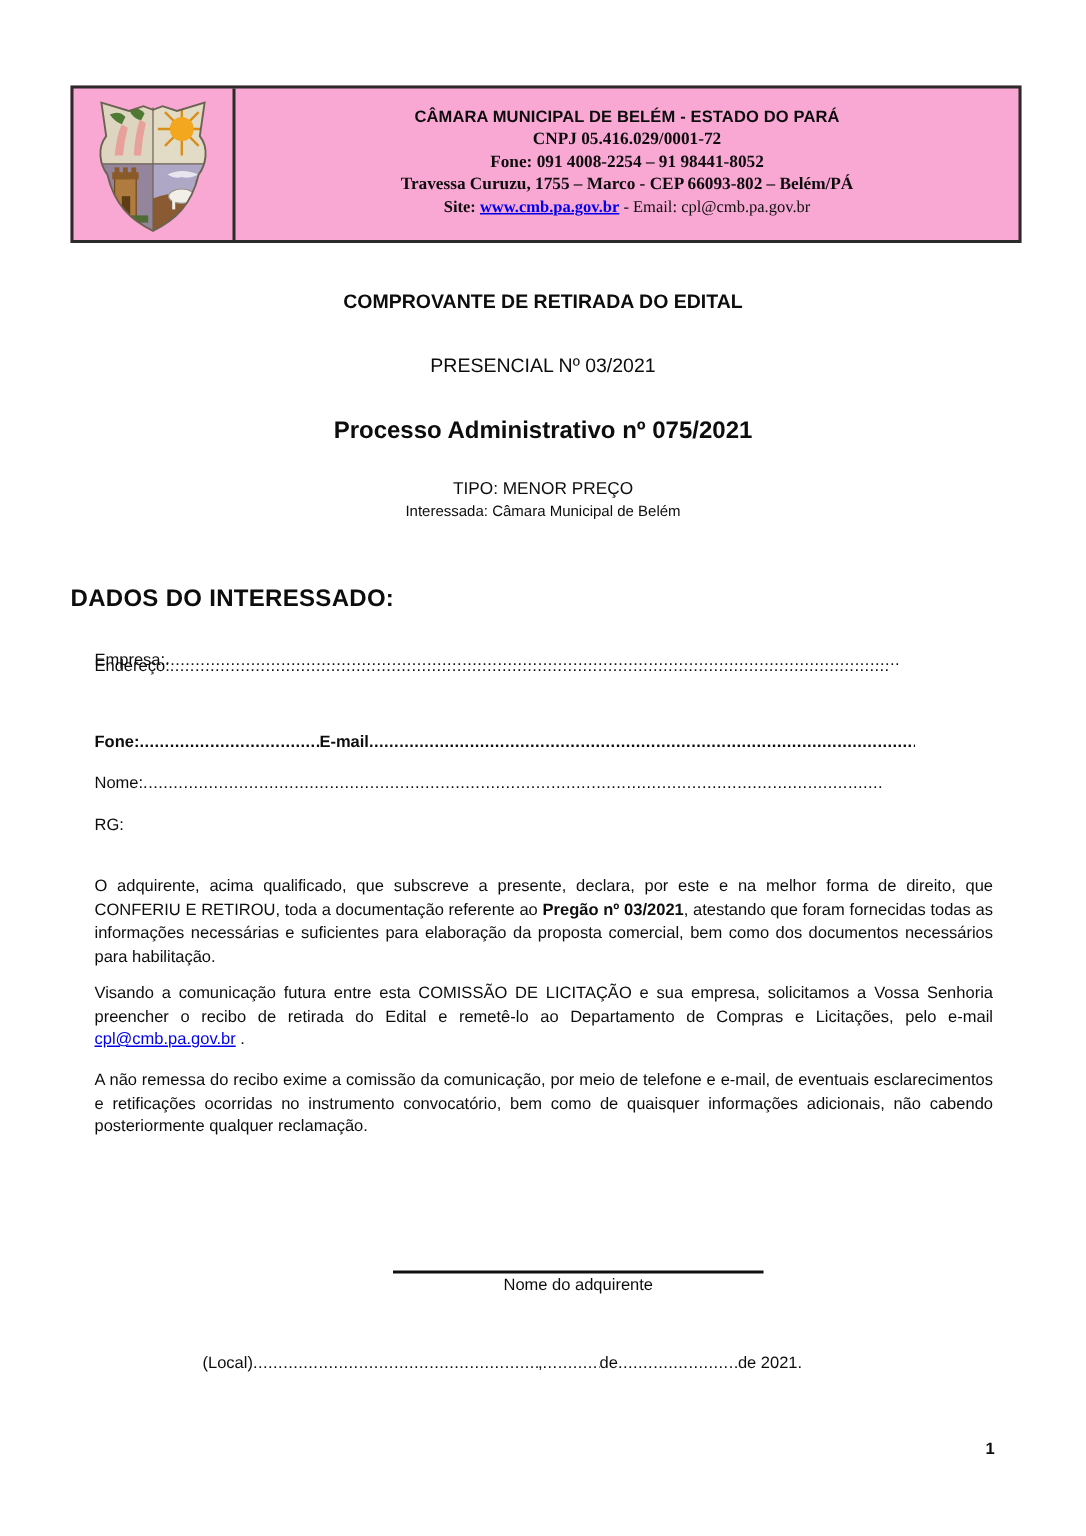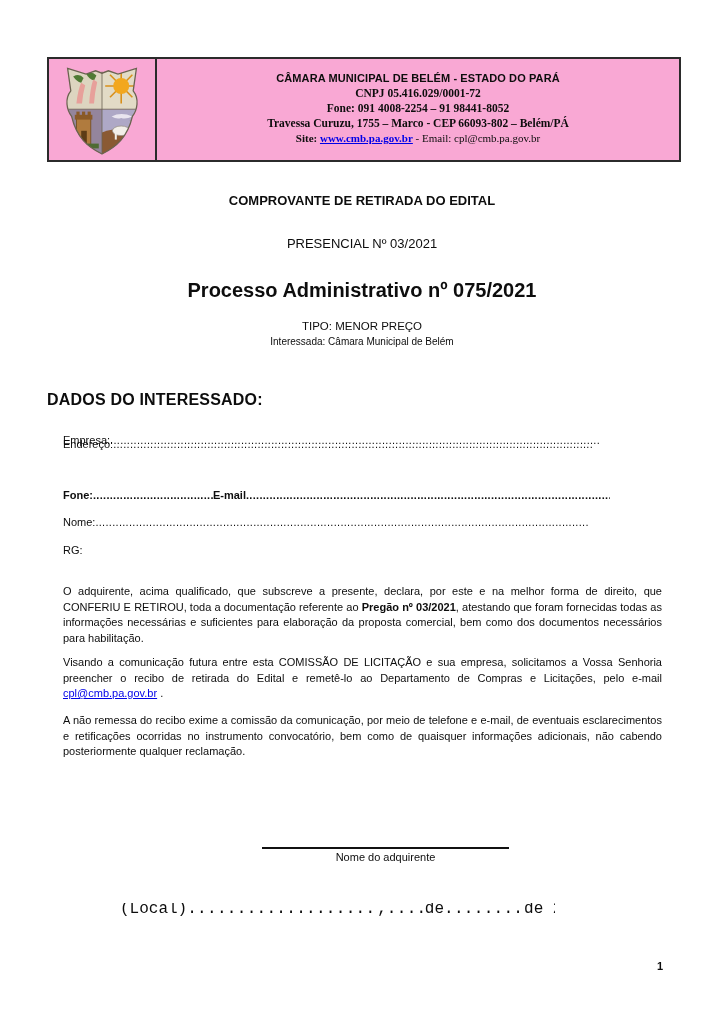--- a/index.html
+++ b/index.html
@@ -22,21 +22,21 @@
     display:flex;align-items:center;justify-content:center;}
   .info-cell{flex:1;text-align:center;padding-top:12px;}
   .hline1{font-size:11px;font-weight:bold;letter-spacing:.1px;line-height:15px;}
   .hserif{font-family:"Liberation Serif","DejaVu Serif",serif;font-size:11.5px;font-weight:bold;line-height:15px;}
   .hline5{font-family:"Liberation Serif","DejaVu Serif",serif;font-size:11px;font-weight:normal;line-height:15px;}
 
   
   .ctitle{position:absolute;left:0;width:724px;text-align:center;}
   .t-main{top:193px;font-size:13px;font-weight:bold;}
   .t-mod{top:236px;font-size:13px;font-weight:normal;}
-  .t-proc{top:279px;font-size:20px;font-weight:bold;}
+  .t-proc{top:279px;font-size:16px;font-weight:bold;}
   .t-type{top:320px;font-size:11.5px;}
   .t-int{top:336px;font-size:10px;}
 
   .dados-heading{position:absolute;left:47px;top:391px;font-size:16px;font-weight:bold;letter-spacing:.2px;}
 
   
   .frow{position:absolute;left:63px;height:14px;font-size:11px;line-height:13px;
     display:flex;white-space:nowrap;overflow:hidden;}
   .frow .lbl{flex:0 0 auto;}
   .frow .dots{overflow:hidden;flex:0 0 auto;letter-spacing:.3px;}
@@ -55,22 +55,22 @@
   .p1{top:584px;}
   .p2{top:655px;}
   .p3{top:713px;}
   .p4{top:770px;}
 
   
   .sig-line{position:absolute;left:262px;top:847px;width:247px;border-top:2px solid #111;}
   .sig-label{position:absolute;left:262px;top:851px;width:247px;text-align:center;font-size:11px;}
 
   
-  .local-line{position:absolute;left:120px;top:903px;height:14px;font-size:16px;line-height:13px;
-    display:flex;white-space:nowrap;overflow:hidden;width:435px;font-family:Liberation Mono, monospace;}
+  .local-line{position:absolute;left:135px;top:903px;height:14px;font-size:11px;line-height:13px;
+    display:flex;white-space:nowrap;overflow:hidden;width:435px;}
   .local-line .dots{overflow:hidden;flex:0 0 auto;letter-spacing:.3px;}
   .local-line .dA{width:190px;}
   .local-line .dB{width:38px;}
   .local-line .dC{width:80px;}
   .local-line .txt{flex:0 0 auto;}
 
   .page-number{position:absolute;left:657px;top:960px;font-size:11px;font-weight:bold;}
 </style>
 </head>
 <body>

